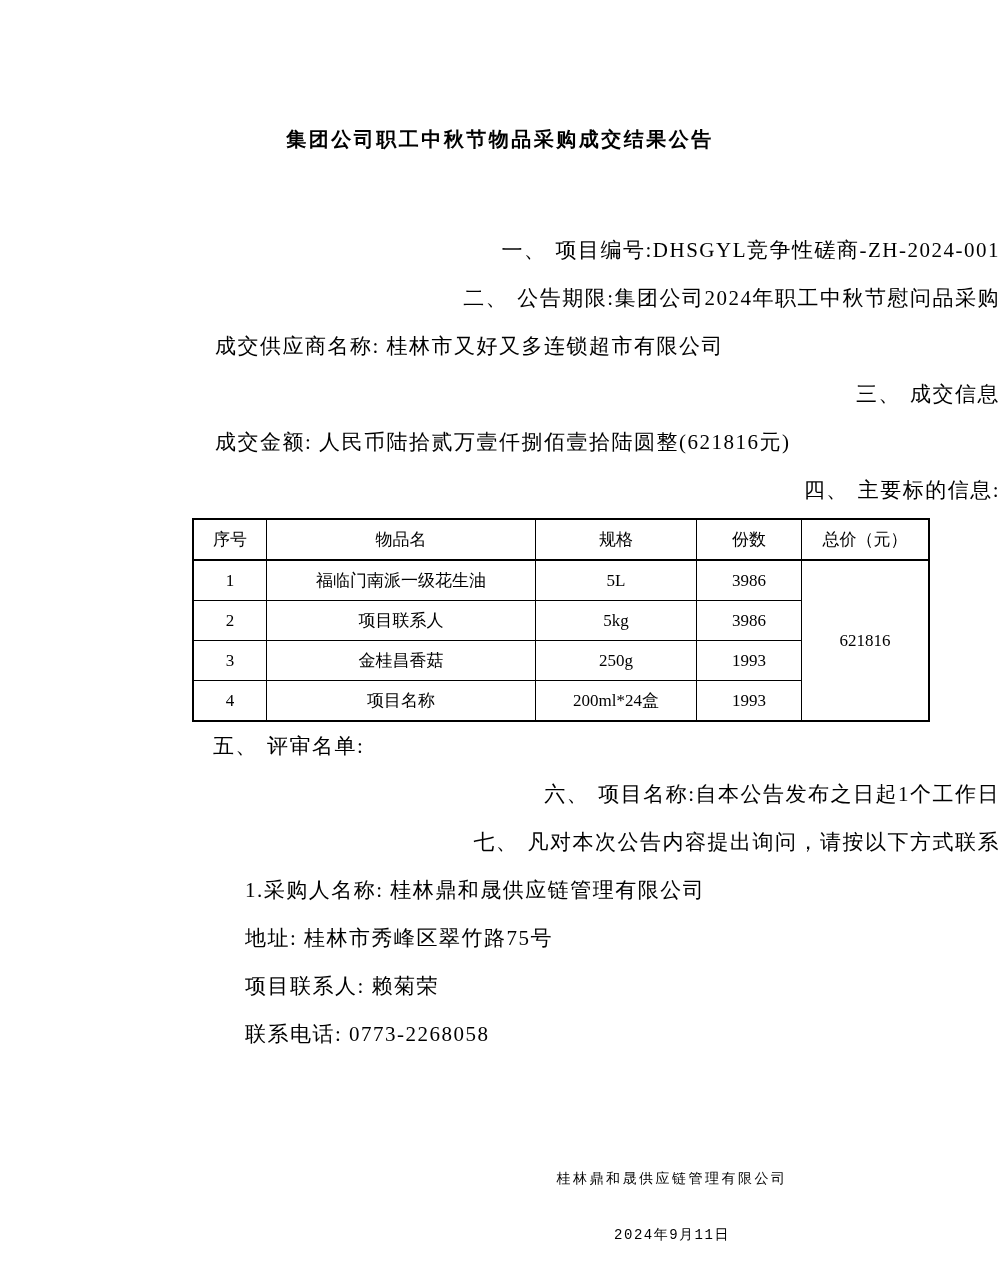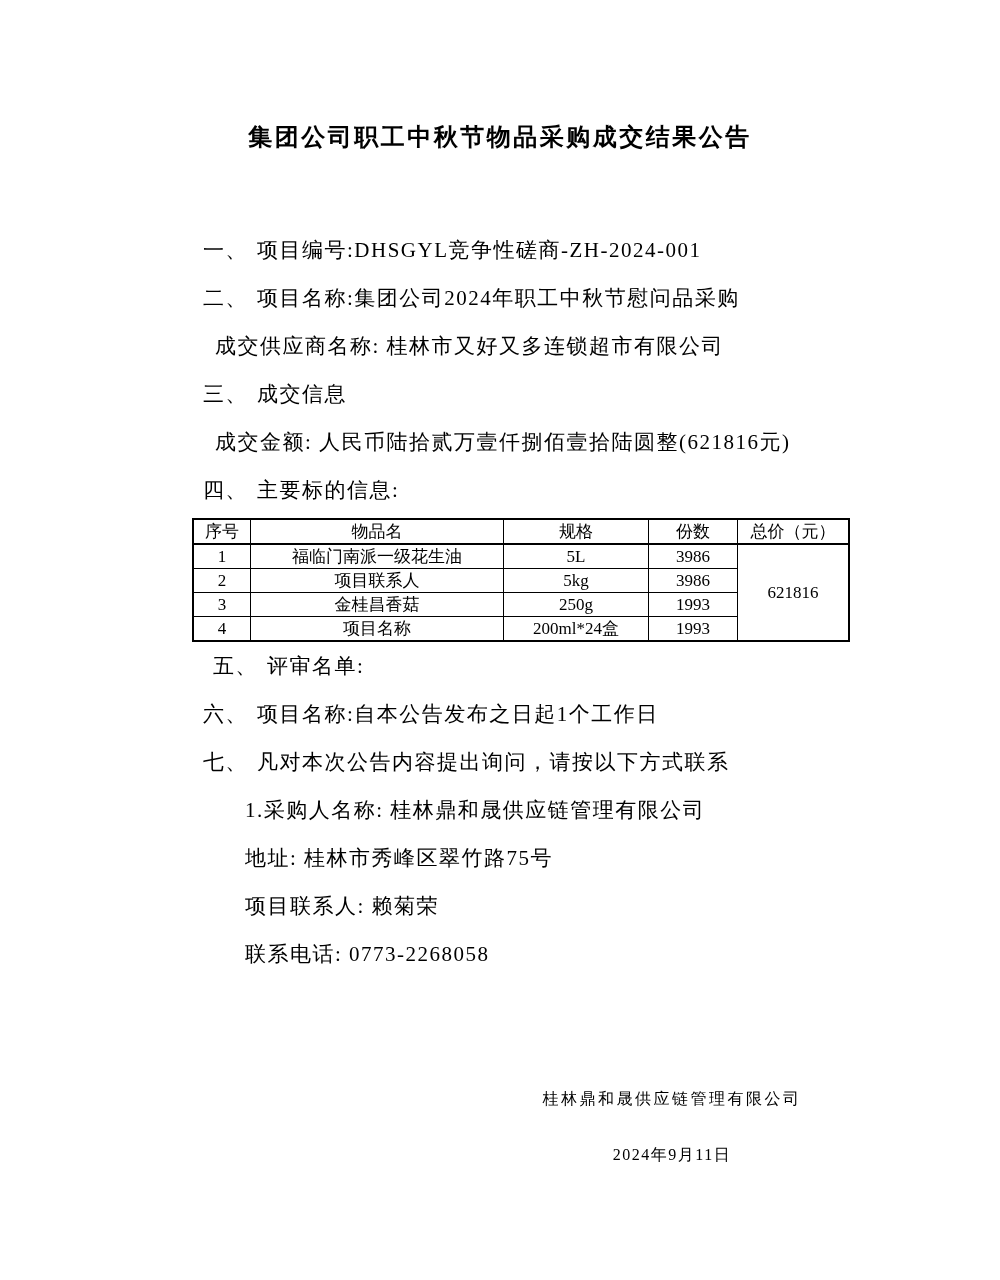--- a/index.html
+++ b/index.html
@@ -17,79 +17,79 @@
   .page {
     position: relative;
     width: 1000px;
     height: 1280px;
     background: #ffffff;
   }
   .doc-title {
     margin: 0;
     padding-top: 121px;
     text-align: center;
-    font-size: 24px;
+    font-size: 20px;
     font-weight: bold;
     letter-spacing: 2.5px;
     line-height: 36px;
-    font-family: Liberation Mono, monospace;
   }
   .content {
     margin-left: 192px;
     margin-top: 69px;
     font-size: 21px;
     letter-spacing: 1.5px;
   }
   .line {
     line-height: 48px;
     height: 48px;
     white-space: nowrap;
   }
-  .indent-num   { padding-left: 11px; }
+  .indent-num   { padding-left: 11px; text-align: right; }
   .indent-five  { padding-left: 21px; }
   .indent-sub   { padding-left: 23px; }
   .indent-cntct { padding-left: 53px; }
   .marker { margin-right: 9px; }
 
   table.items-table {
     border-collapse: collapse;
     table-layout: fixed;
     width: 650px;
     margin-top: 4px;
     font-size: 17px;
     letter-spacing: 0;
     border: 2px solid #000;
   }
   table.items-table th,
   table.items-table td {
     border: 1px solid #000;
     text-align: center;
     vertical-align: middle;
-    padding: 0;
+    padding: 8px;
     font-weight: normal;
     overflow: hidden;
     white-space: nowrap;
   }
   table.items-table thead th {
     height: 20px;
     border-bottom: 2px solid #000;
   }
   table.items-table tbody td { height: 19px; }
   .col-seq   { width: 56px; }
   .col-name  { width: 252px; }
   .col-spec  { width: 144px; }
   .col-qty   { width: 88px; }
   .col-total { width: 110px; }
 
   .footer {
     margin-top: 97px;
     width: 656px;
     margin-left: 344px;
     text-align: center;
-    font-size: 16px;
+    font-size: 14px;
+    font-family: Liberation Mono, monospace;
   }
   .footer-company {
     line-height: 48px;
     letter-spacing: 2.5px;
     white-space: nowrap;
   }
   .footer-date {
     margin-top: 8px;
     line-height: 48px;
     letter-spacing: 1.5px;
@@ -103,21 +103,21 @@
 
   <h1 class="doc-title">集团公司职工中秋节物品采购成交结果公告</h1>
 
   <div class="content">
 
     <div class="line indent-num">
       <span class="marker">一、</span><span>项目编号:DHSGYL竞争性磋商-ZH-2024-001</span>
     </div>
 
     <div class="line indent-num">
-      <span class="marker">二、</span><span>项目名称:集团公司2024年职工中秋节慰问品采购</span>
+      <span class="marker">二、</span><span>公告期限:集团公司2024年职工中秋节慰问品采购</span>
     </div>
 
     <div class="line indent-sub">成交供应商名称: 桂林市又好又多连锁超市有限公司</div>
 
     <div class="line indent-num">
       <span class="marker">三、</span><span>成交信息</span>
     </div>
 
     <div class="line indent-sub">成交金额: 人民币陆拾贰万壹仟捌佰壹拾陆圆整(621816元)</div>
 

